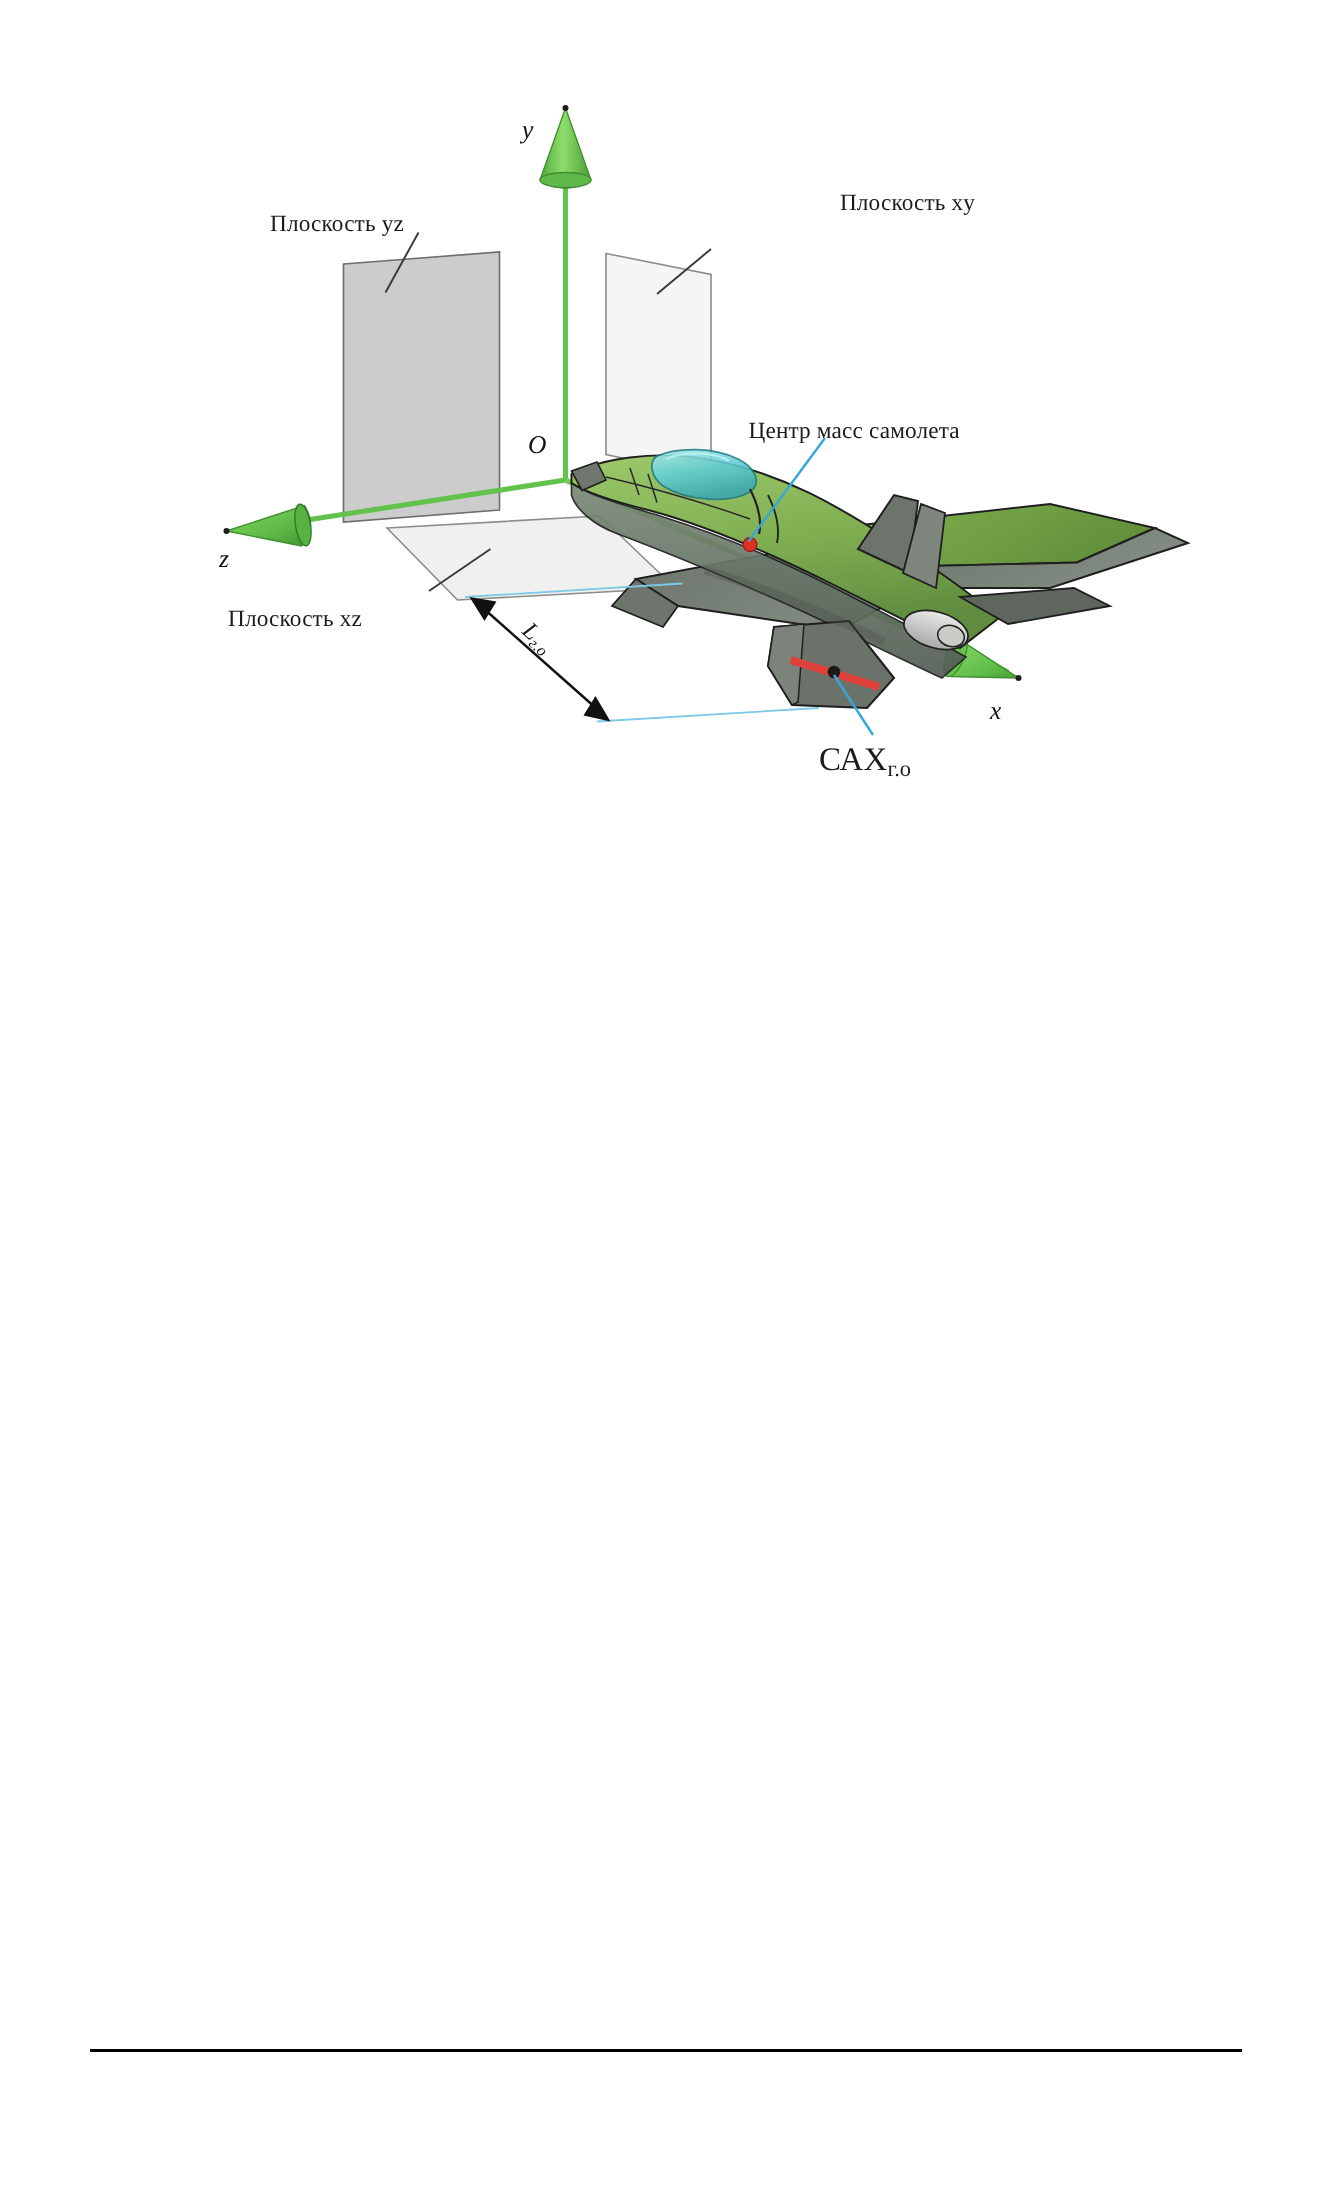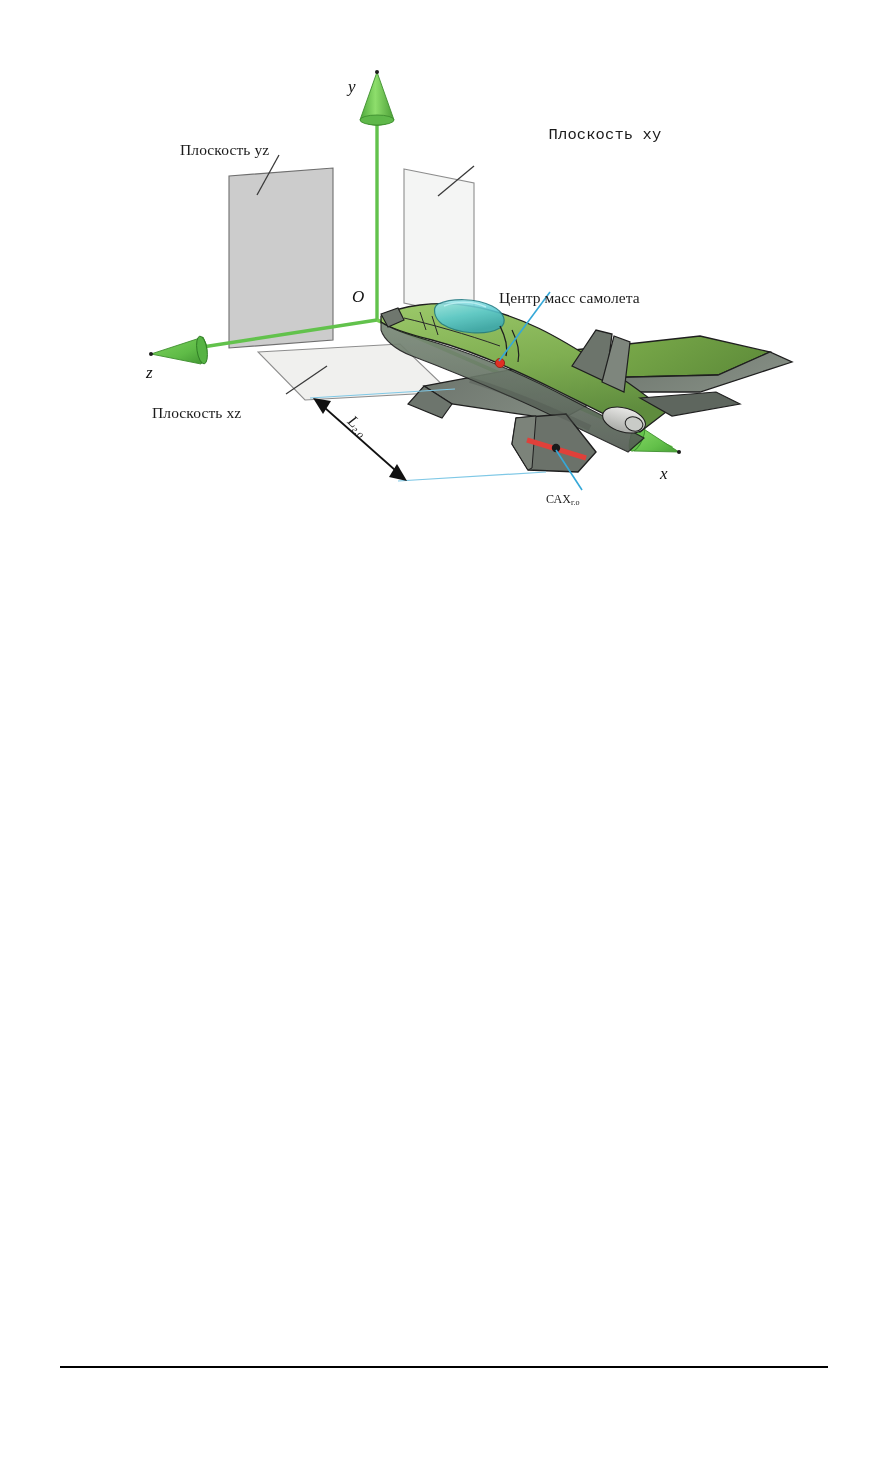--- a/index.html
+++ b/index.html
@@ -224,33 +224,33 @@
     </g>
 
   </svg>
 
   
 
   <div class="lbl" style="left:180px; top:140px;">
     <span>Плоскость </span><span class="ital">yz</span>
   </div>
 
-  <div class="lbl center-block" style="left:470px; top:126px; width:270px; font-family:Liberation Mono, monospace;">
+  <div class="lbl center-block" style="left:470px; top:126px; width:270px; ">
     <div>
       <span>Плоскость </span><span class="ital">xy</span>
     </div>
   </div>
 
   <div class="lbl" style="left:152px; top:403px;">
     <span>Плоскость </span><span class="ital">xz</span>
   </div>
 
-  <div class="lbl" style="left:499px; top:288px;">Центр масс самолета</div>
-
-  <div class="lbl" style="left:546px; top:492px; font-size:12px;">
+  <div class="lbl" style="left:499px; top:278px;">Центр масс самолета</div>
+
+  <div class="lbl" style="left:546px; top:492px; font-size:22px;">
     <span>САХ</span><span class="sub">г.о</span>
   </div>
 
   <div class="rot-lbl" style="left:356px; top:412px; transform: rotate(42deg);">
     <span>L</span><span class="sub">г.о</span>
   </div>
 
   <div class="axis-lbl" style="left:348px; top:77px;">y</div>
   <div class="axis-lbl" style="left:146px; top:363px;">z</div>
   <div class="axis-lbl" style="left:660px; top:464px;">x</div>

